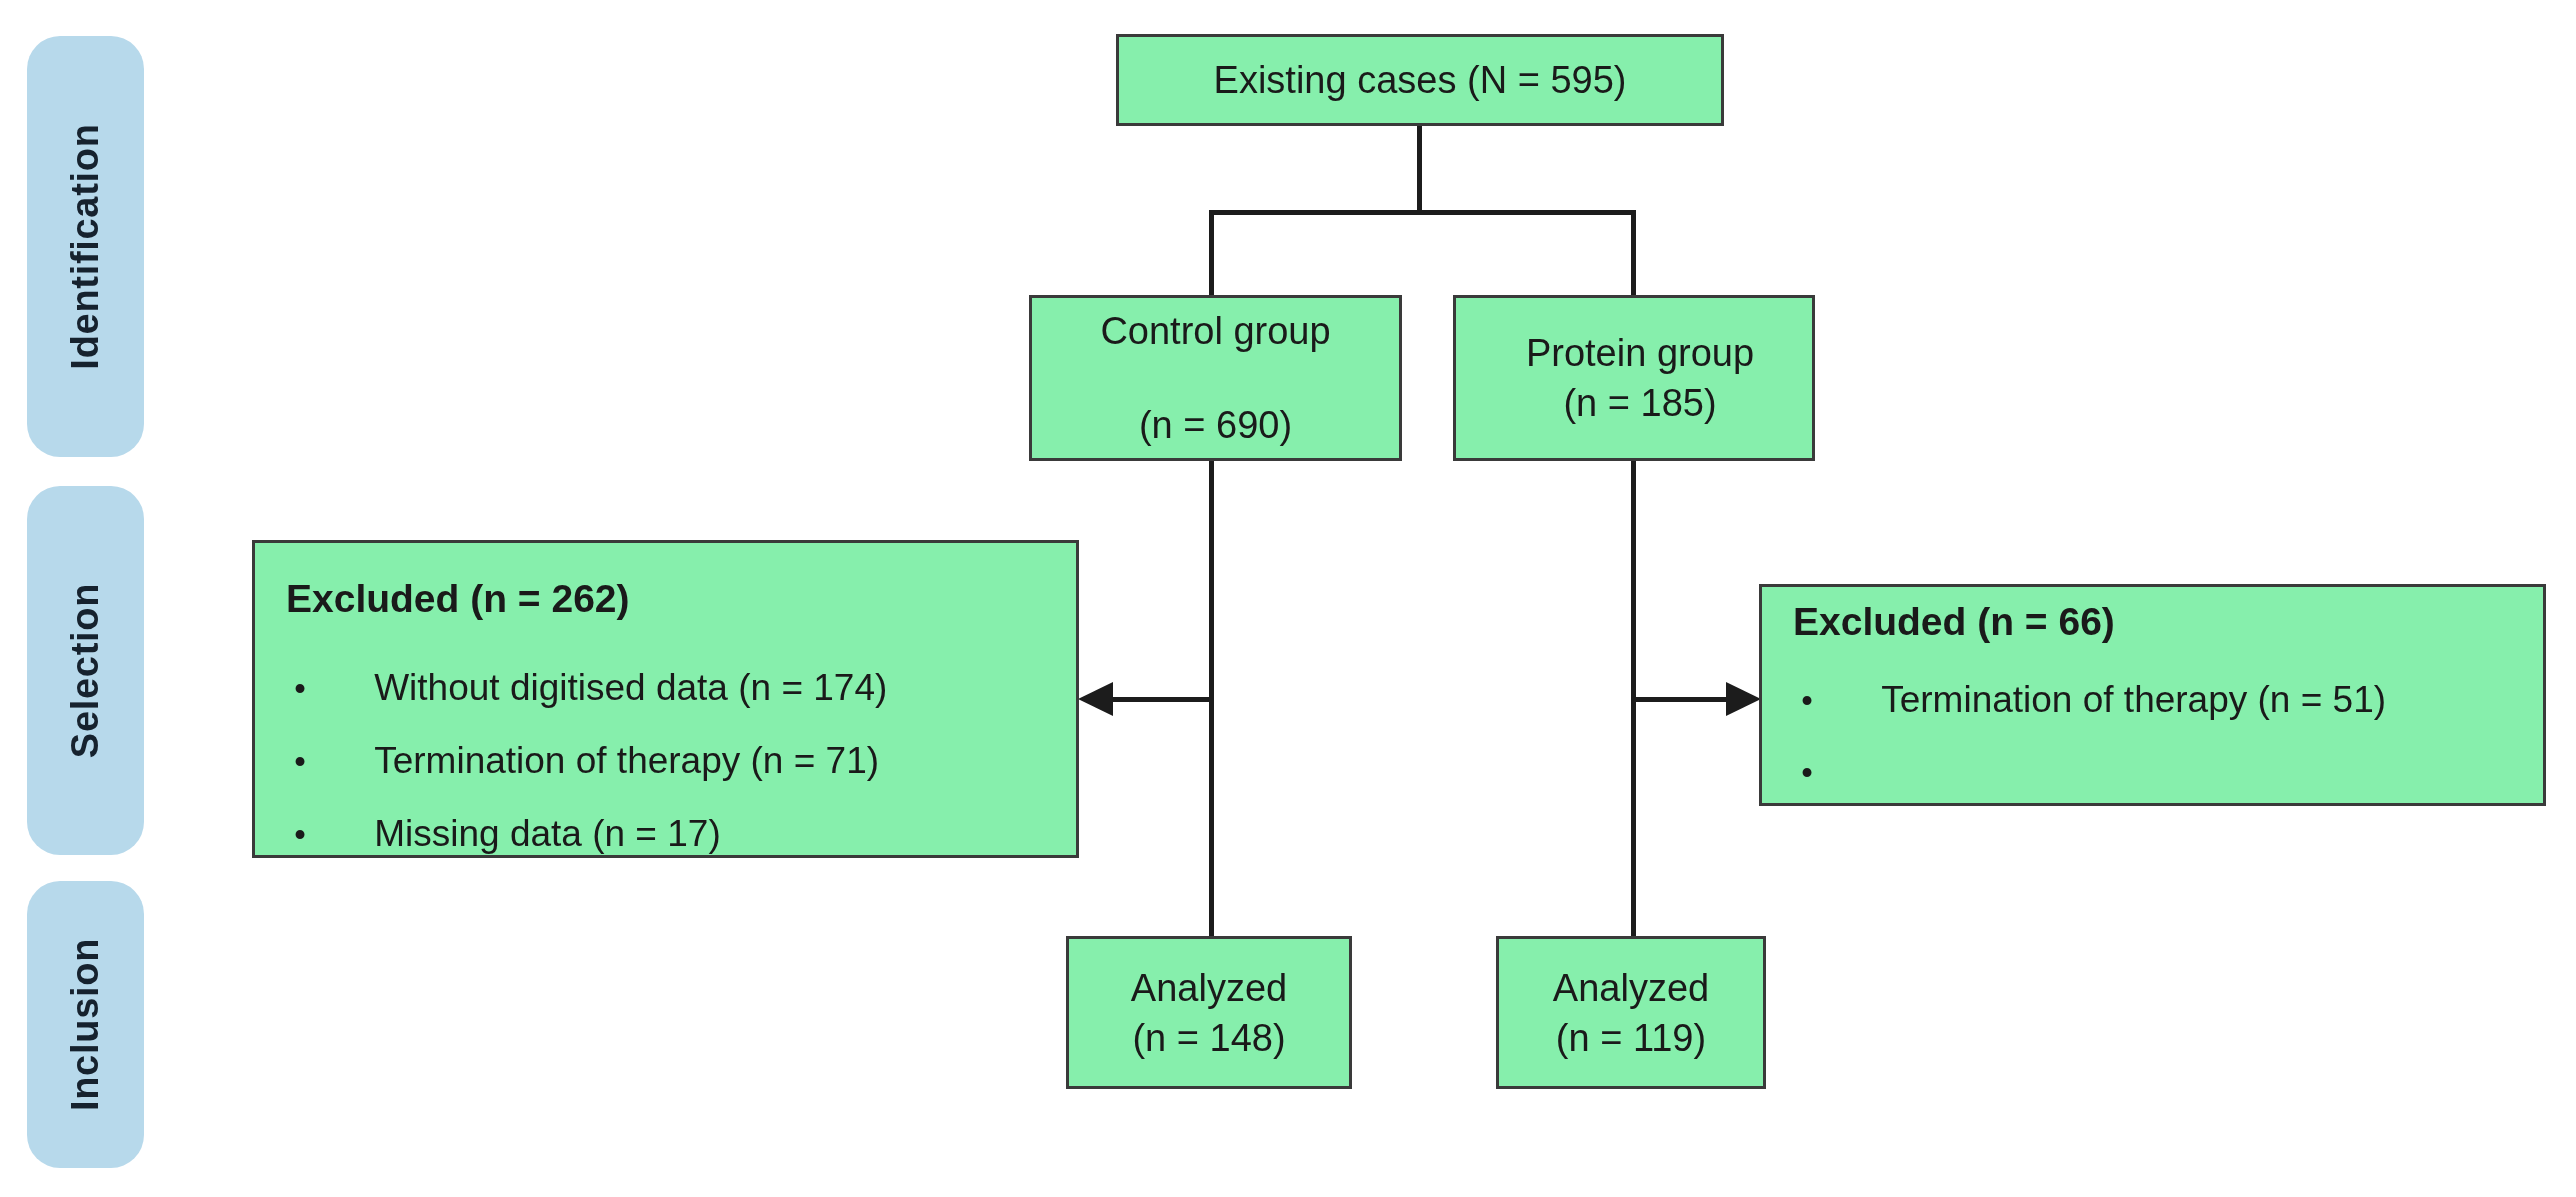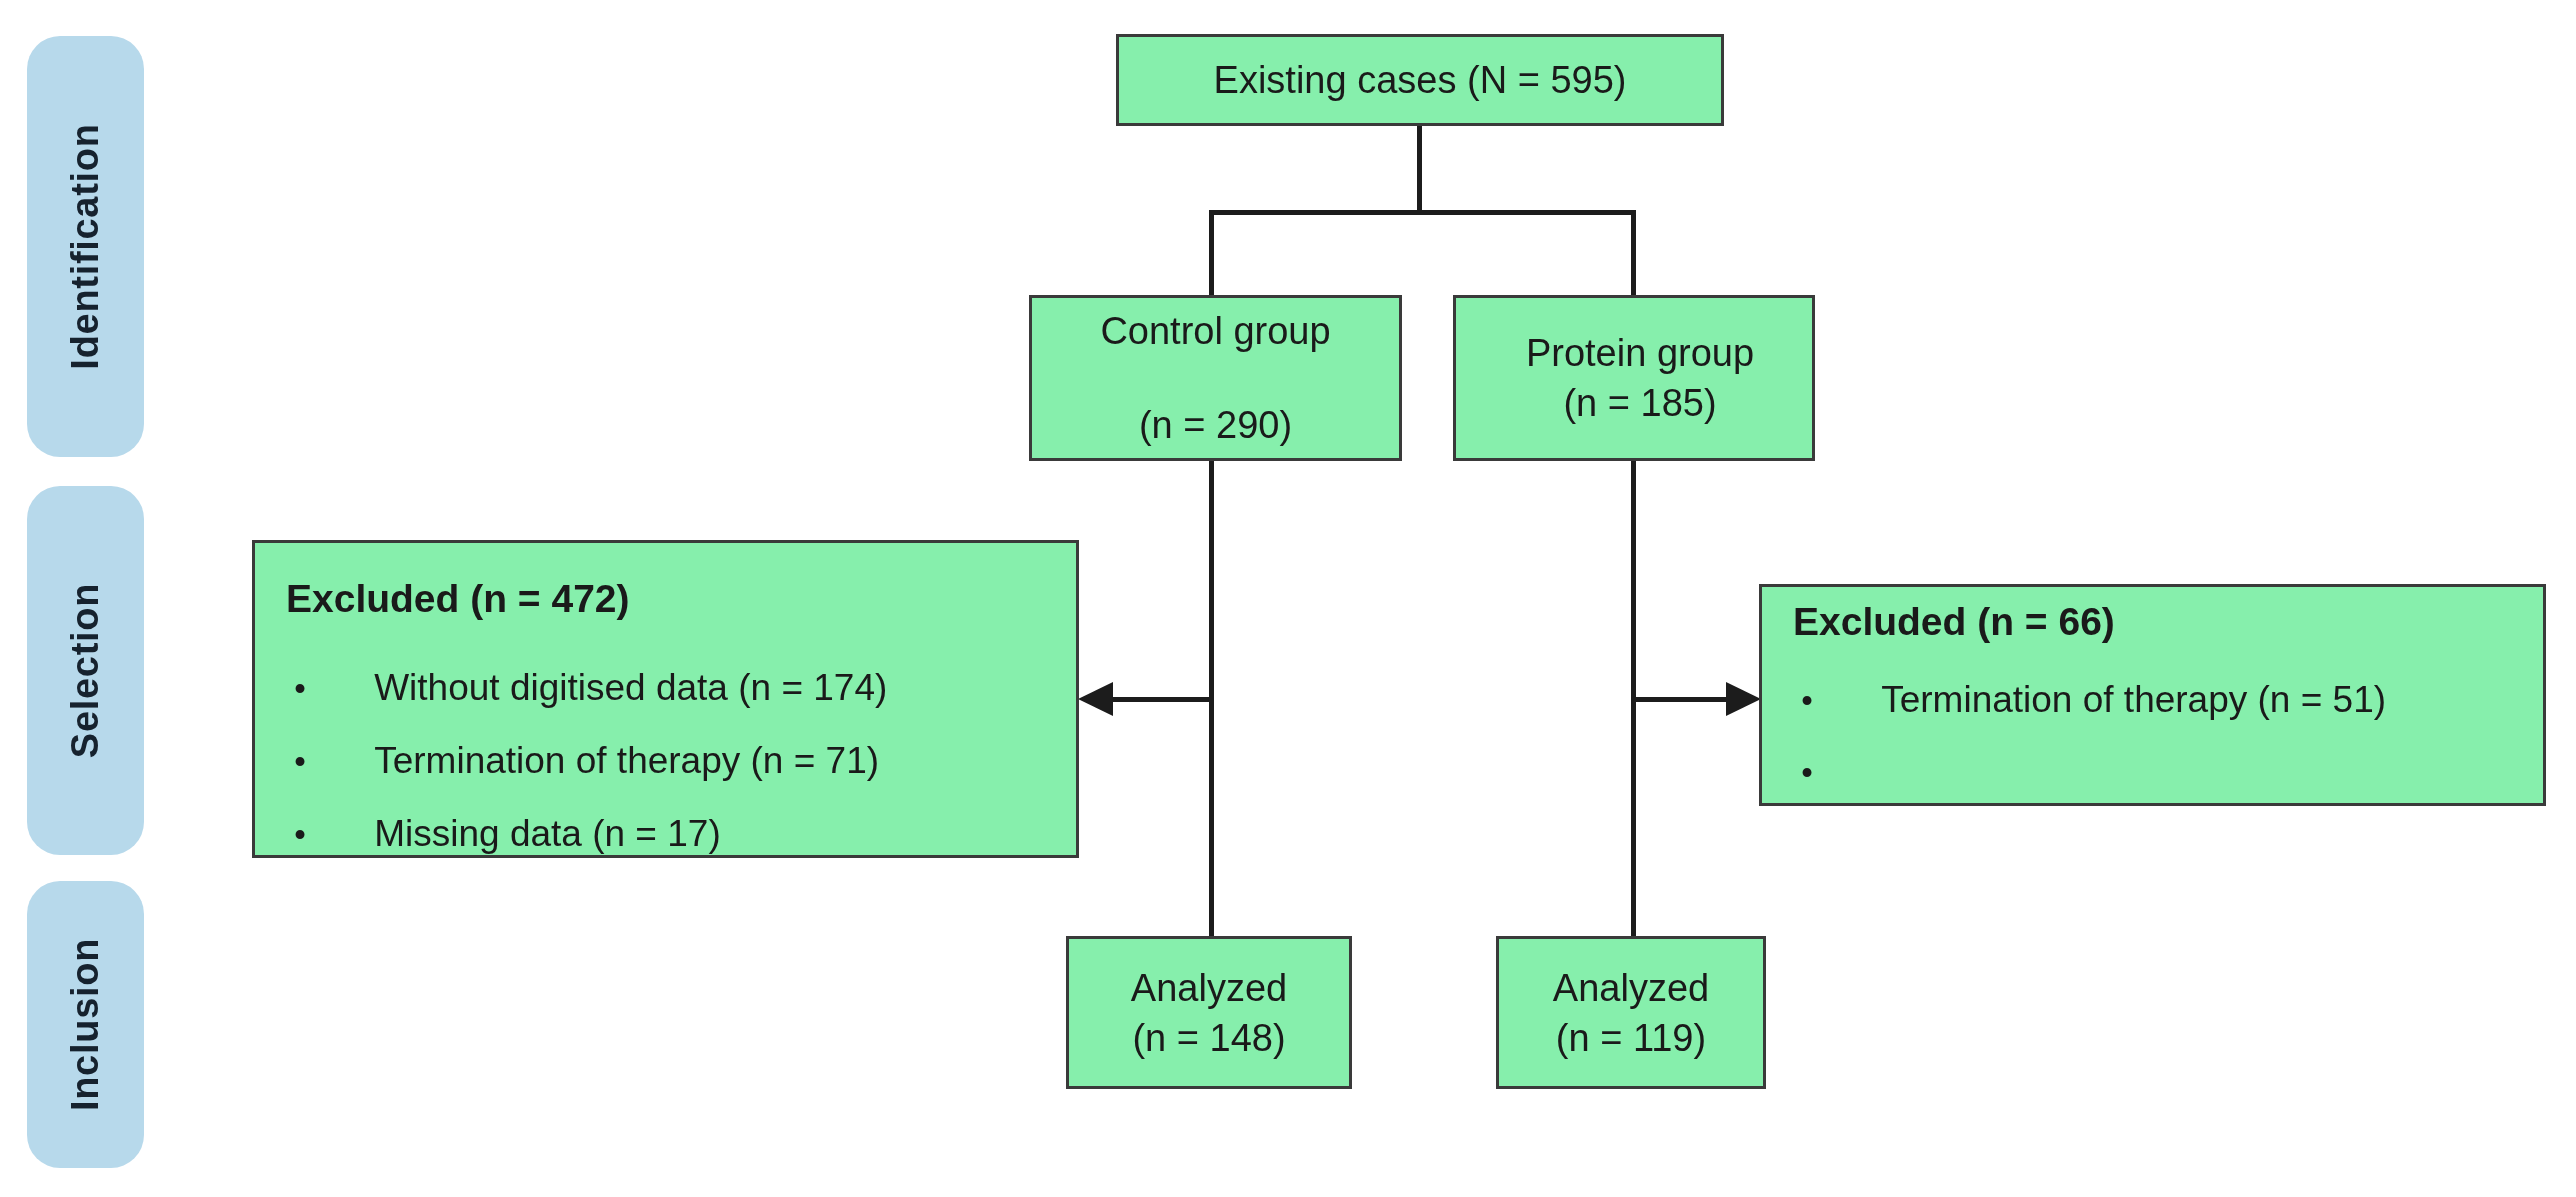--- a/index.html
+++ b/index.html
@@ -120,30 +120,30 @@
 
   <div class="line" style="left:1634px; top:697px; width:97px; height:5.4px;"></div>
   <div class="arrowhead right" style="left:1726px; top:682px;"></div>
 
   <div class="node" style="left:1116px; top:34px; width:608px; height:92px;">
     <div>Existing cases (N = 595)</div>
   </div>
 
   <div class="node" style="left:1029px; top:295px; width:373px; height:166px;gap:44px;">
     <div>Control group</div>
-    <div>(n = 290)</div>
+    <div>(n = 690)</div>
   </div>
 
   <div class="node" style="left:1453px; top:295px; width:362px; height:166px;padding-left:12px;">
     <div>Protein group</div>
     <div>(n = 185)</div>
   </div>
 
   <div class="node excluded" style="left:252px; top:540px; width:827px; height:318px;">
-    <div class="ex-title">Excluded (n = 472)</div>
+    <div class="ex-title">Excluded (n = 262)</div>
     <ul>
       <li>
         <span class="bullet">•</span>
         <span>Without digitised data (n = 174)</span>
       </li>
       <li>
         <span class="bullet">•</span>
         <span>Termination of therapy (n = 71)</span>
       </li>
       <li>

